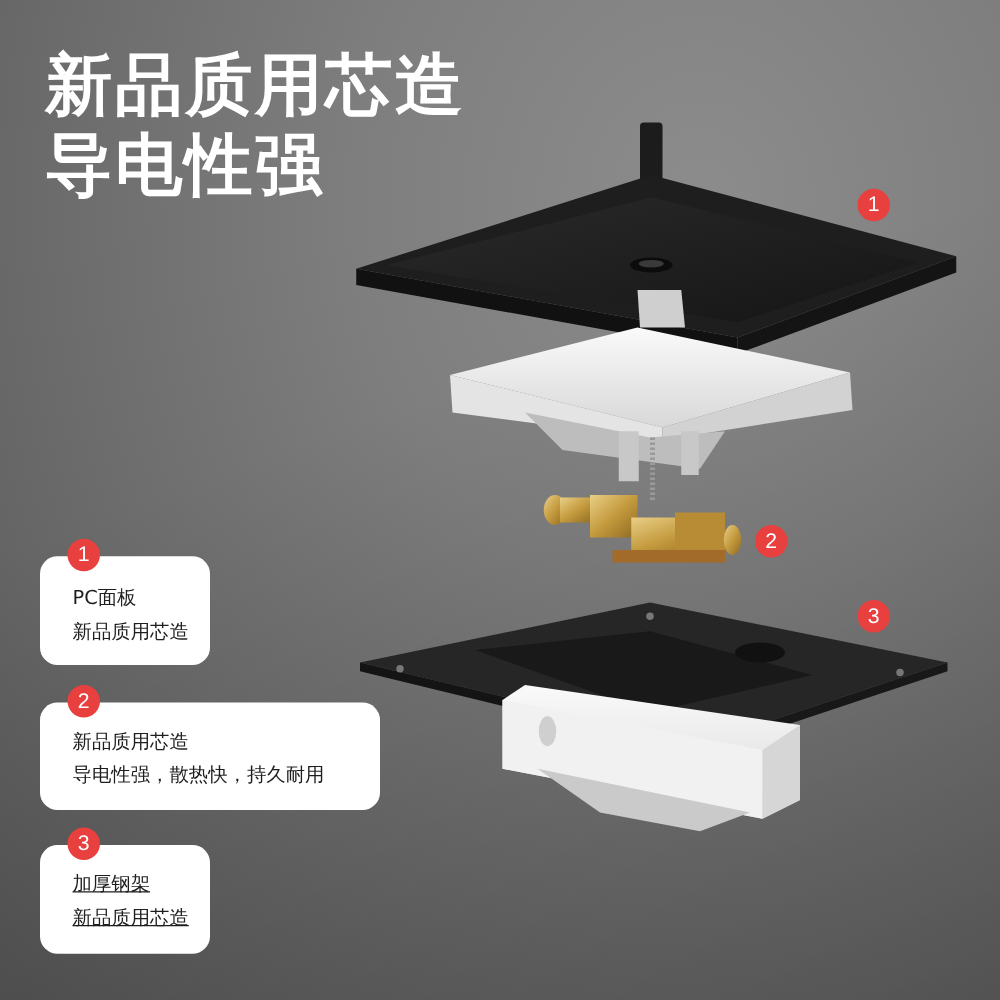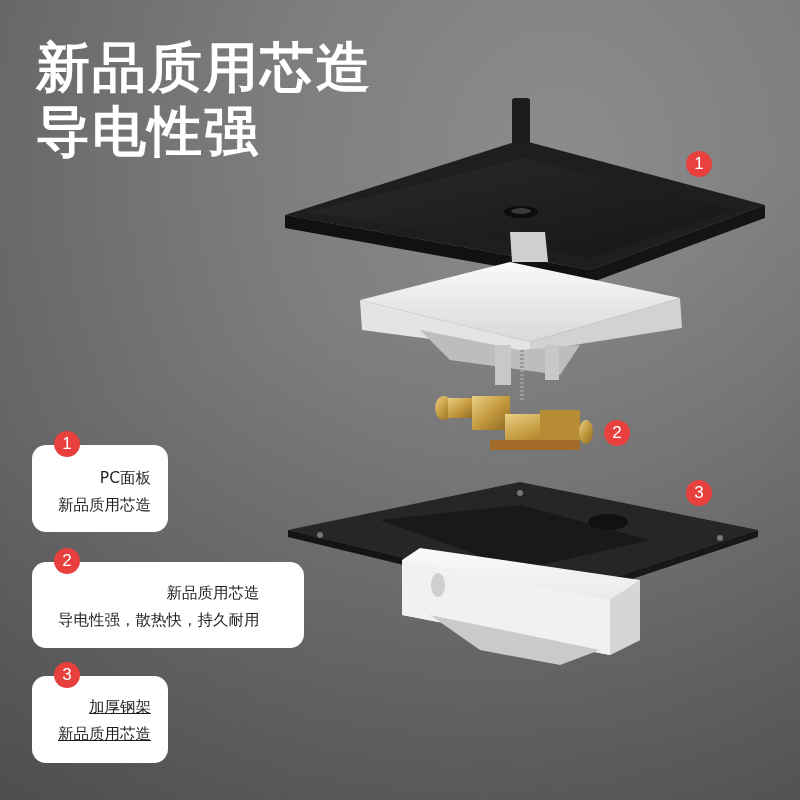--- a/index.html
+++ b/index.html
@@ -23,21 +23,21 @@
   .badge {
     position:absolute; width:26px; height:26px; border-radius:50%;
     background:#e8403f; color:#fff; font-size:17px; line-height:26px; text-align:center;
     z-index:4; font-family:"Liberation Sans", sans-serif;
   }
   .card {
     position:absolute; background:#ffffff; border-radius:14px; z-index:3;
     color:#1e1e1e; font-size:15.5px; line-height:27px; padding:0 0 0 0;
     box-sizing:border-box;
   }
-  .card .lines { position:absolute; left:26px;text-align:right; }
+  .card .lines { position:absolute; left:26px; }
   .card .badge { left:22px; top:-14px; }
 </style>
 </head>
 <body>
 
 <div class="stage">
 
   <div class="headline">
     <div>新品质用芯造</div>
     <div>导电性强</div>

